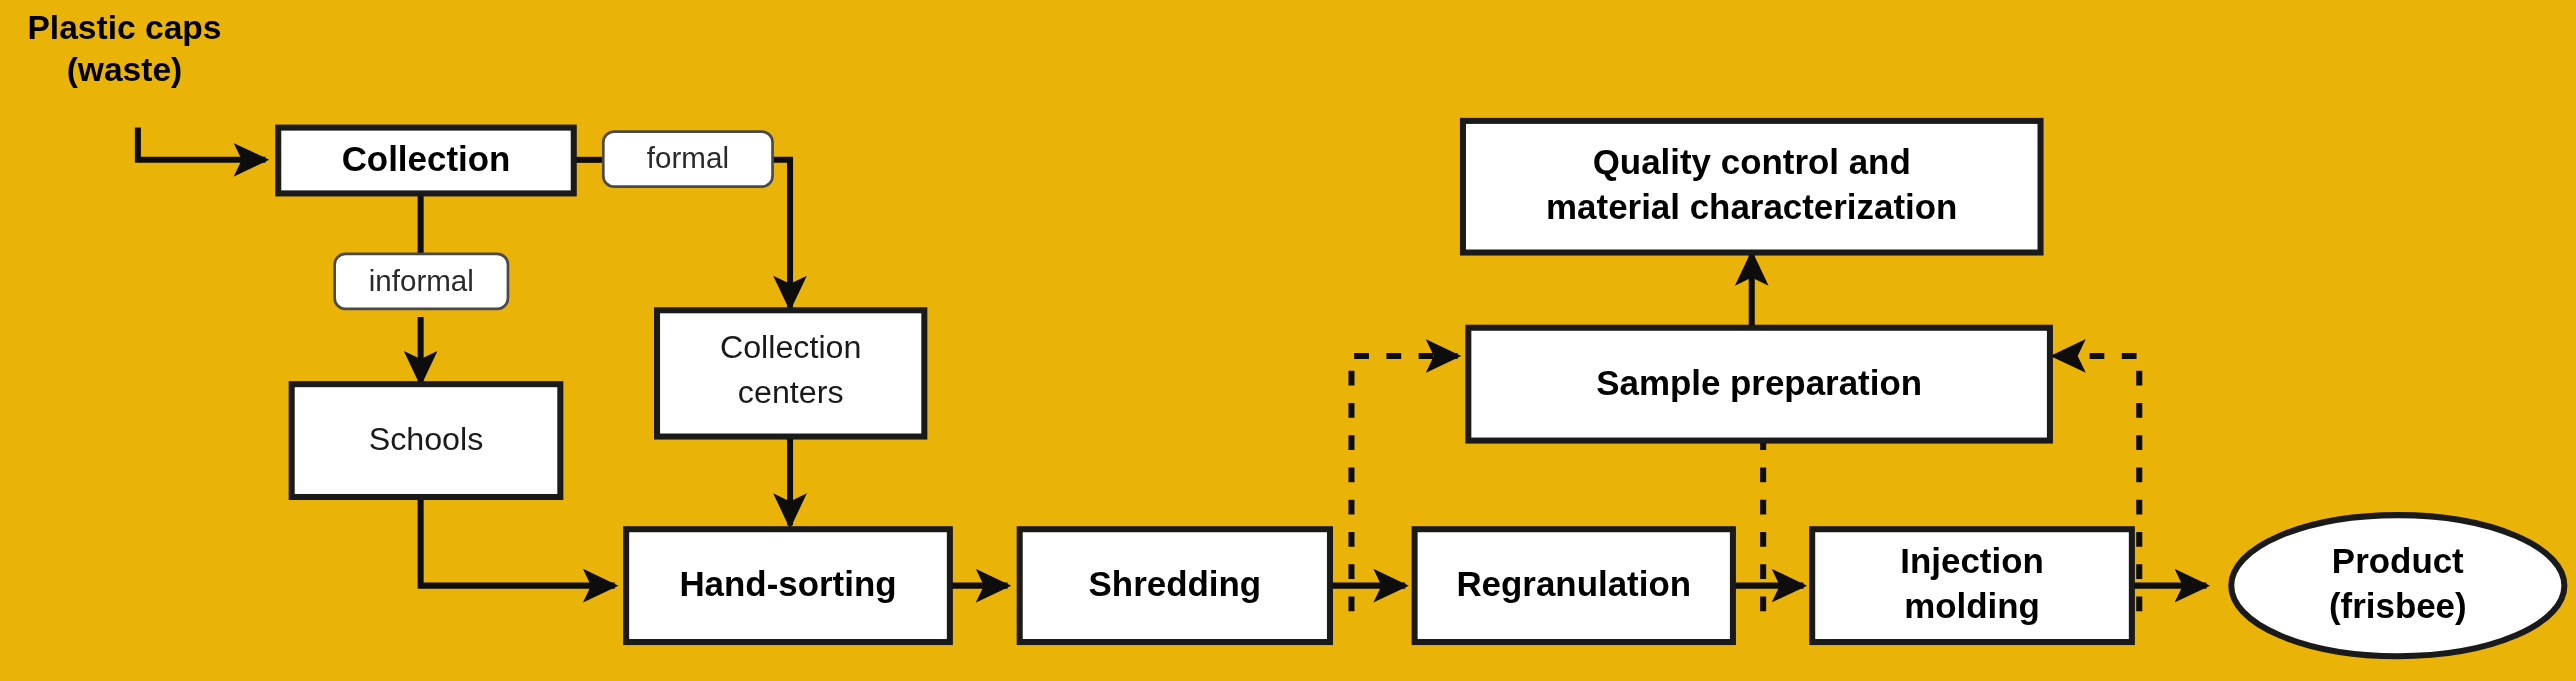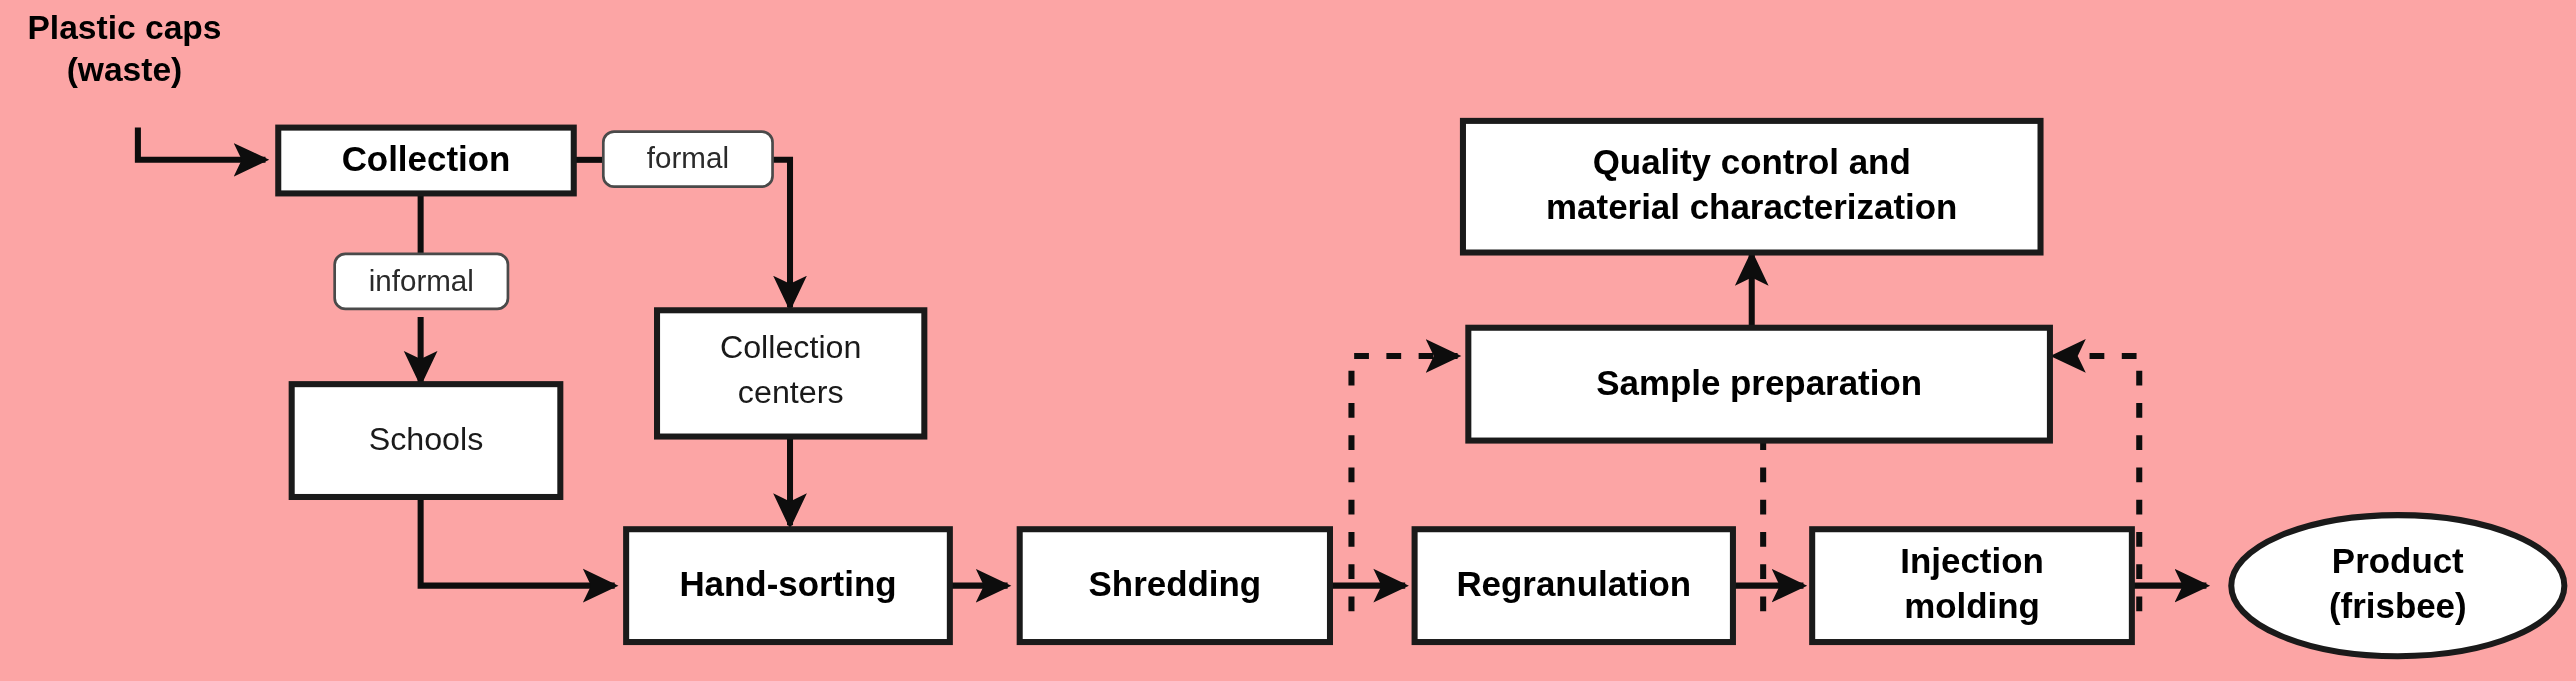--- a/index.html
+++ b/index.html
@@ -4,21 +4,21 @@
 <style>
   html, body {
     margin: 0;
     padding: 0;
     background: #ffffff;
   }
   #canvas-wrap {
     position: relative;
     width: 2576px;
     height: 681px;
-    background: #fca5a5;
+    background: #eab308;
     overflow: hidden;
   }
   svg#flow {
     display: block;
     width: 2576px;
     height: 681px;
     font-family: "Liberation Sans", sans-serif;
   }
   .node-rect {
     fill: #ffffff;

